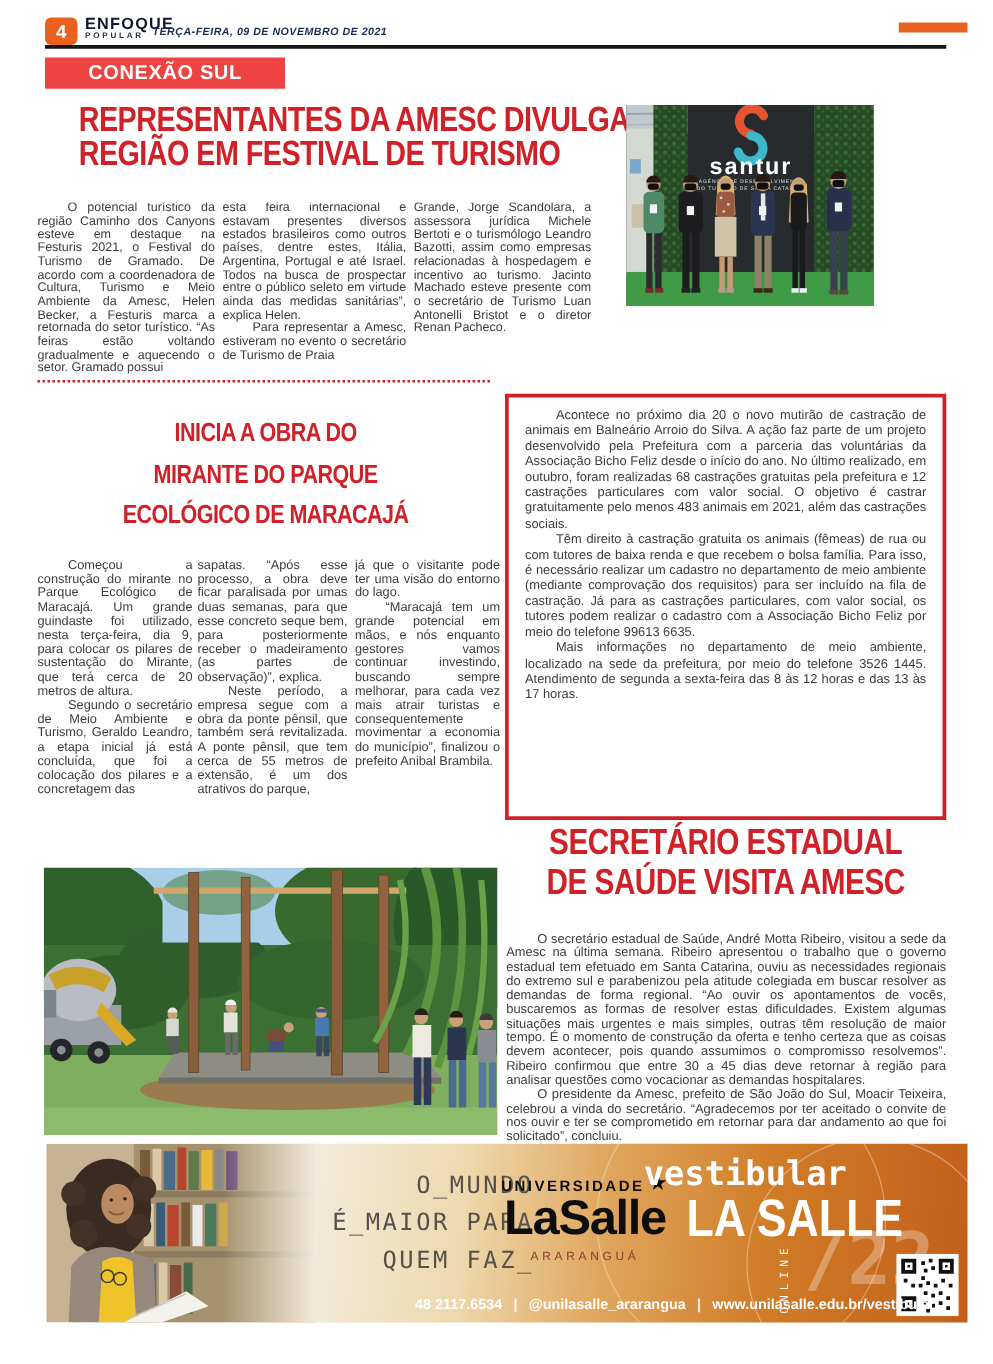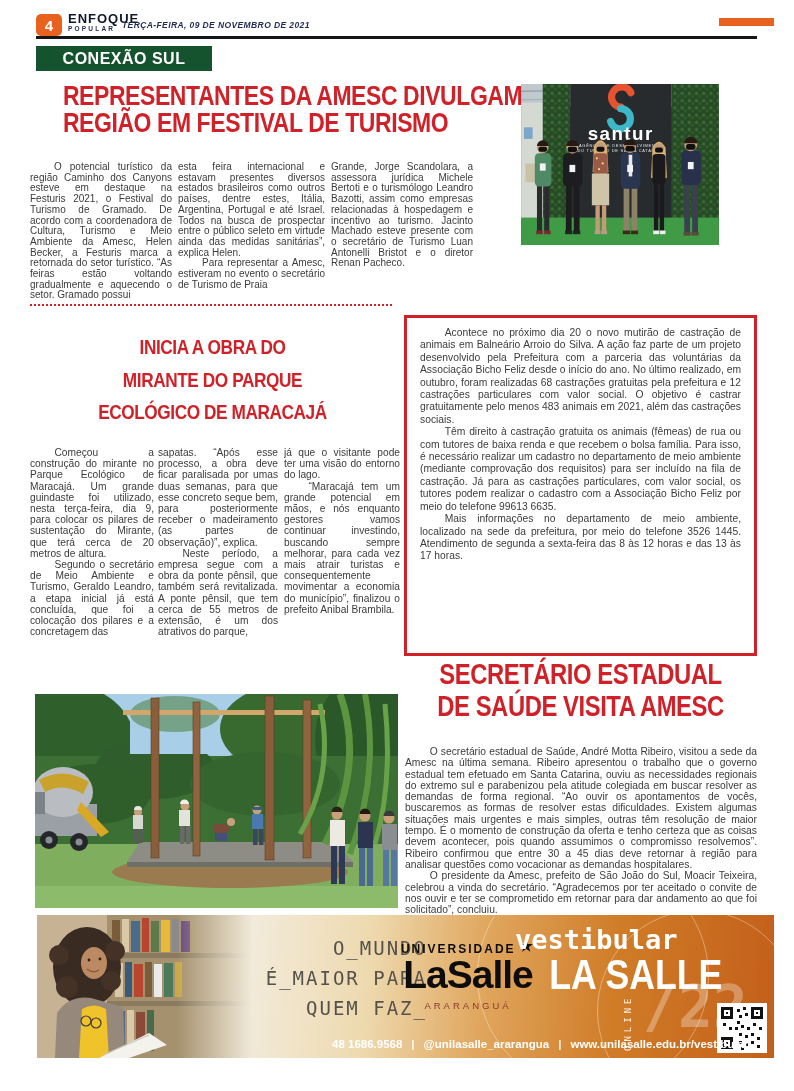--- a/index.html
+++ b/index.html
@@ -8,21 +8,21 @@
   
   .pagenum{position:absolute;left:36px;top:14px;width:26px;height:22px;background:#e8611f;
            border-radius:5px;color:#fff;font-weight:bold;font-size:15px;display:flex;
            align-items:center;justify-content:center;}
   .brand{position:absolute;left:68px;top:12px;line-height:1;}
   .brand-top{color:#0f172a;font-weight:bold;font-size:13px;letter-spacing:1px;}
   .brand-bottom{color:#1d2b55;font-weight:bold;font-size:6.5px;letter-spacing:2.2px;margin-top:1px;}
   .pgdate{position:absolute;left:122px;top:20px;color:#1d2b55;font-weight:bold;font-size:8.5px;letter-spacing:.4px;font-style:italic;}
   .header-rule{position:absolute;left:36px;top:36px;width:721px;height:3px;background:#161616;}
   .orange-accent{position:absolute;left:719px;top:18px;width:55px;height:8px;background:#e8611f;}
-  .section-banner{position:absolute;left:36px;top:46px;width:176px;height:25px;background:#14532d;
+  .section-banner{position:absolute;left:36px;top:46px;width:192px;height:25px;background:#ef4444;
                   color:#fff;font-weight:bold;font-size:16px;letter-spacing:.5px;display:flex;
                   align-items:center;justify-content:center;}
   
   .red-hl{position:absolute;color:#d02128;font-weight:bold;text-align:center;}
   .red-hl span{display:block;white-space:nowrap;transform:scaleX(.82);transform-origin:50% 50%;letter-spacing:-.5px;}
   .a1-hl{left:22px;top:82px;width:455px;font-size:28px;line-height:27px;}
   .a2-hl{left:20px;top:331px;width:385px;font-size:21px;line-height:32.5px;}
   .a3-hl{position:relative;margin-top:10px;font-size:27px;line-height:29px;}
   .a4-hl{left:404px;top:659px;width:353px;font-size:29px;line-height:31.5px;text-align:center;}
   
@@ -42,21 +42,21 @@
   .castra-box{position:absolute;left:404px;top:315px;width:353px;height:341px;border:3px solid #d02128;
               box-sizing:border-box;background:#fff;}
   .castra-body{margin:9px 13px 0 13px;font-size:10.3px;line-height:12.4px;text-align:justify;color:#3b3b3b;}
   .castra-body p{margin:0;}
   
   .a4-body{position:absolute;left:405px;top:746px;width:352px;font-size:10.3px;line-height:11.3px;
            text-align:justify;color:#3b3b3b;}
   .a4-body p{margin:0;}
   
   .photo{position:absolute;overflow:hidden;}
-  .photo1{left:483px;top:84px;width:274px;height:161px;}
+  .photo1{left:463px;top:84px;width:274px;height:161px;}
   .photo2{left:35px;top:694px;width:363px;height:214px;}
   .photo svg{display:block;width:100%;height:100%;}
   
   .ad{position:absolute;left:37px;top:915px;width:737px;height:143px;overflow:hidden;
       background:linear-gradient(95deg,#f0ebdf 0%,#f2ecdd 28%,#eed9ae 45%,#e0a75f 60%,#d07c27 78%,#c35f1a 100%);}
   .ad-photo{position:absolute;left:0;top:0;width:215px;height:143px;}
   .ad-circle{position:absolute;border:1px solid rgba(255,255,255,.35);border-radius:50%;}
   .c1{width:230px;height:230px;left:440px;top:-55px;}
   .c2{width:200px;height:200px;left:560px;top:-5px;}
   .ad-slogan{position:absolute;left:150px;top:18px;width:240px;text-align:right;
@@ -467,21 +467,21 @@
         <rect x="40" y="34" width="3" height="3"></rect>
           <rect x="22" y="38" width="3" height="3"></rect>
           <rect x="28" y="40" width="3" height="3"></rect>
         <rect x="34" y="38" width="3" height="3"></rect>
           <rect x="40" y="42" width="3" height="3"></rect>
           <rect x="24" y="44" width="3" height="3"></rect>
       </g>
     </svg>
 
     <div class="ad-contact">
-      <span>48 1686.9568</span>
+      <span>48 2117.6534</span>
       <span class="sep">|</span>
       <span>@unilasalle_ararangua</span>
       <span class="sep">|</span>
       <span>www.unilasalle.edu.br/vestibular</span>
     </div>
   </div>
 
 </div>
 
 </body></html>

